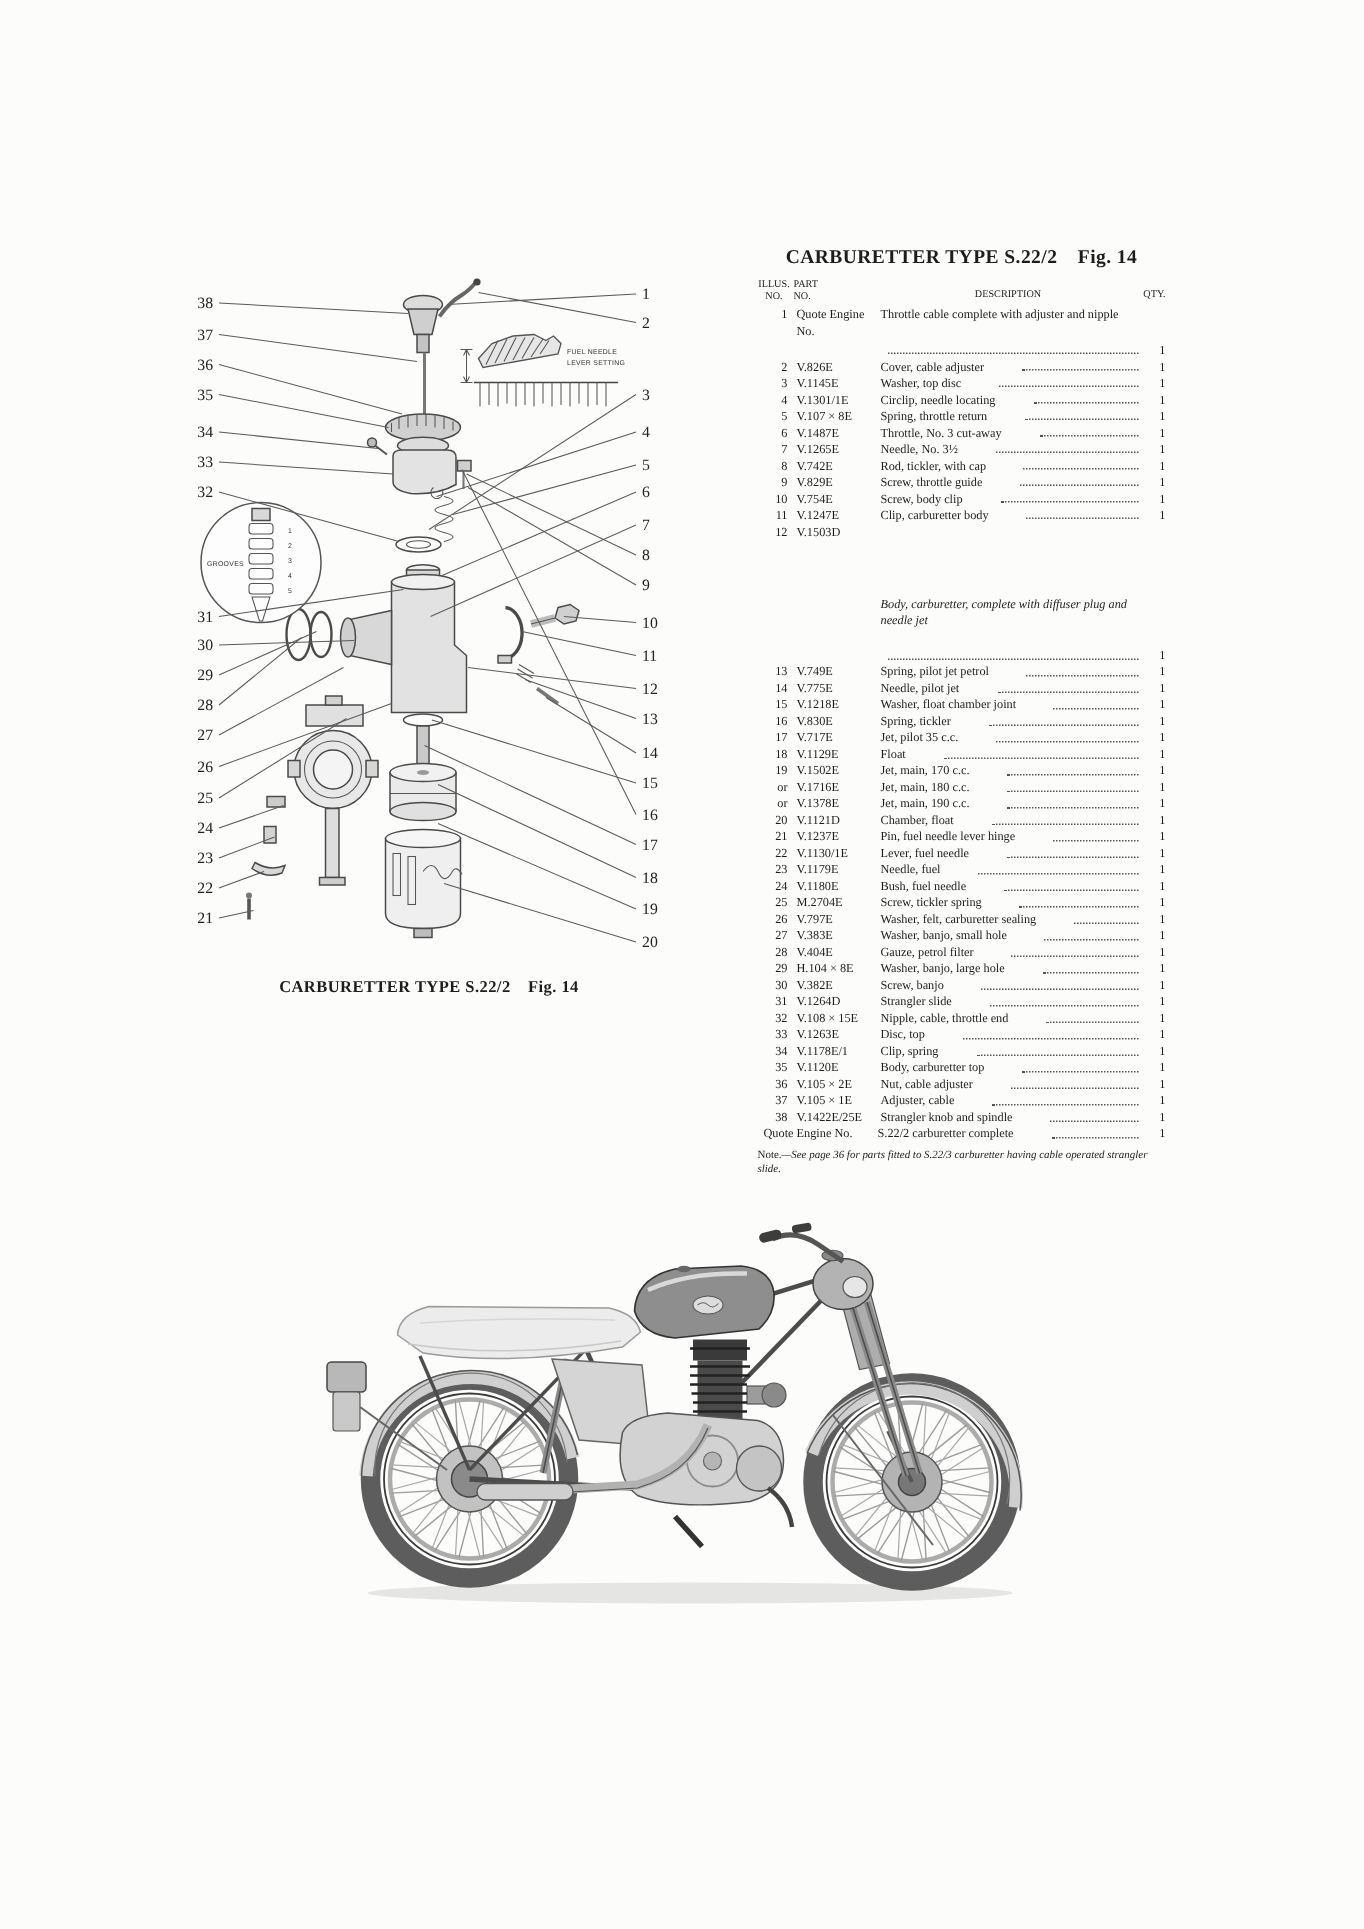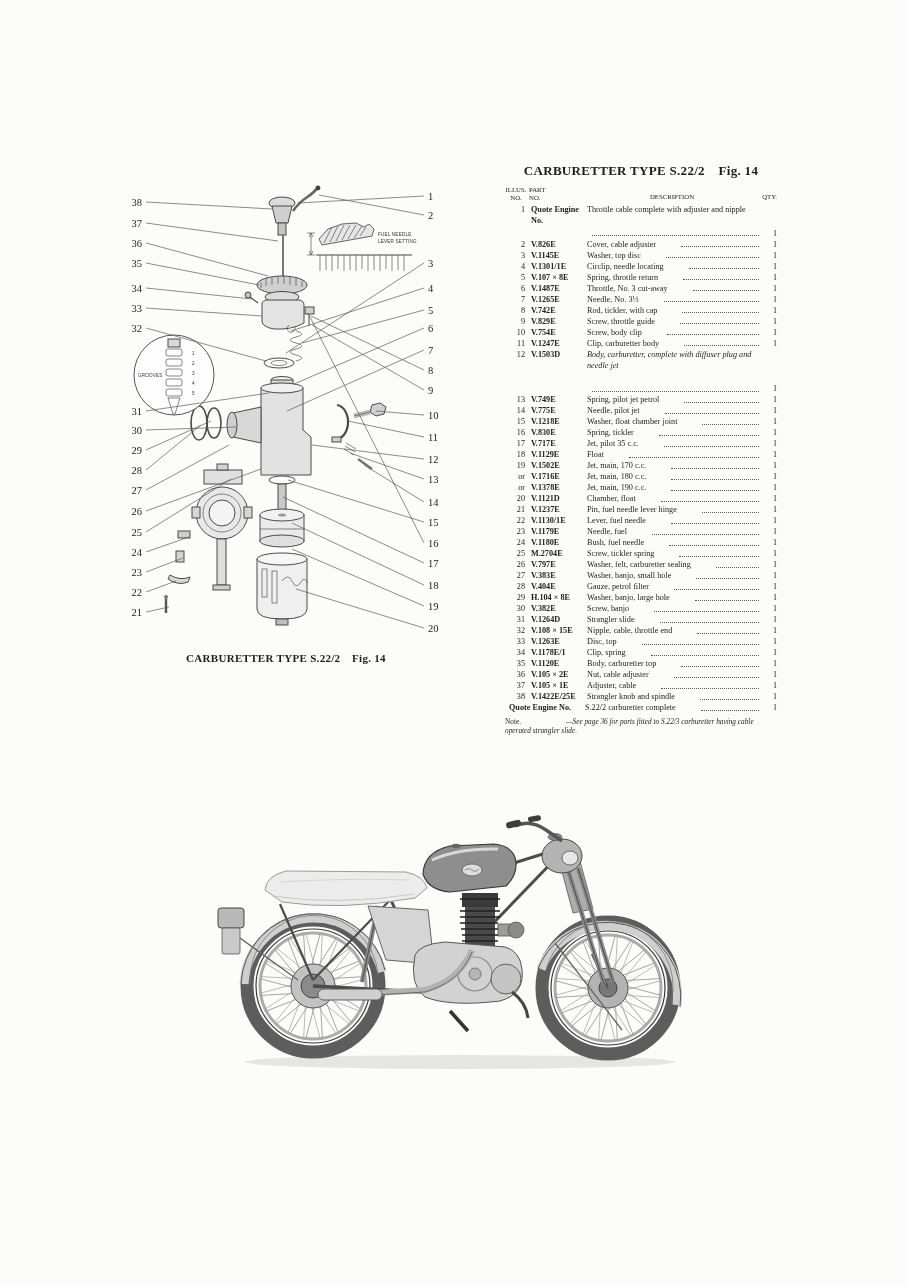--- a/index.html
+++ b/index.html
@@ -15,31 +15,31 @@
   #table-head  { display:flex; align-items:flex-end; font-size:6.8px; line-height:7.6px; margin-top:7px; margin-bottom:3px; }
   .h-illus { width:22px; text-align:center; }
   .h-part  { width:56px; text-align:left; padding-left:2px; }
   .h-desc  { flex:1; text-align:center; padding-bottom:0.5px; }
   .h-qty   { width:18px; text-align:right; padding-bottom:0.5px; }
   .two-line span { display:block; }
 
   #table-rows { font-size:8.2px; line-height:11px; }
   .trow { display:flex; align-items:flex-start; }
   .c-illus { width:20px; text-align:right; padding-right:2px; flex:none; }
-  .c-part  { width:56px; padding-left:4px; font-weight:bold; flex:none; }
+  .c-part  { width:56px; padding-left:4px; font-weight:normal; flex:none; }
   .c-desc  { flex:1 1 auto; display:flex; flex-wrap:wrap; min-width:0;gap:20px; }
   .desc-text { white-space:normal; }
-  .desc-text.it { font-style:italic; }
+  .desc-text.it { font-style:italic;margin-top:48px; }
   .leader { flex:1 0 4px; border-bottom:1.2px dotted #555; height:0; align-self:flex-end; margin:0 4px 2.5px 5px; }
   .c-qty { width:14px; text-align:right; flex:none; align-self:flex-end; }
   .trow.wide .c-part  { width:76px; }
 
   #table-note { margin-top:5px; font-size:7.3px; line-height:8.5px; }
   #table-note .nlabel { font-weight:normal; font-style:normal; }
-  #table-note .nbody  { font-style:italic;margin-left:45px; }
+  #table-note .nbody  { font-style:italic; }
 
   
   #diagram-block { position:absolute; left:112px; top:183px; width:348px; height:470px; }
   #diagram-caption { position:absolute; left:112px; top:652px; width:348px; text-align:center;
                      font-weight:bold; font-size:11px; letter-spacing:.3px; white-space:pre; }
   svg { display:block; }
   .callout-num { font:10.5px "Liberation Serif",serif; fill:#222; }
   .lead-line { stroke:#5a5a5a; stroke-width:.7; }
   .inset-label { font:4.6px "Liberation Sans",sans-serif; fill:#333; letter-spacing:.2px; }
   .groove-num { font:4.6px "Liberation Sans",sans-serif; fill:#333; }

